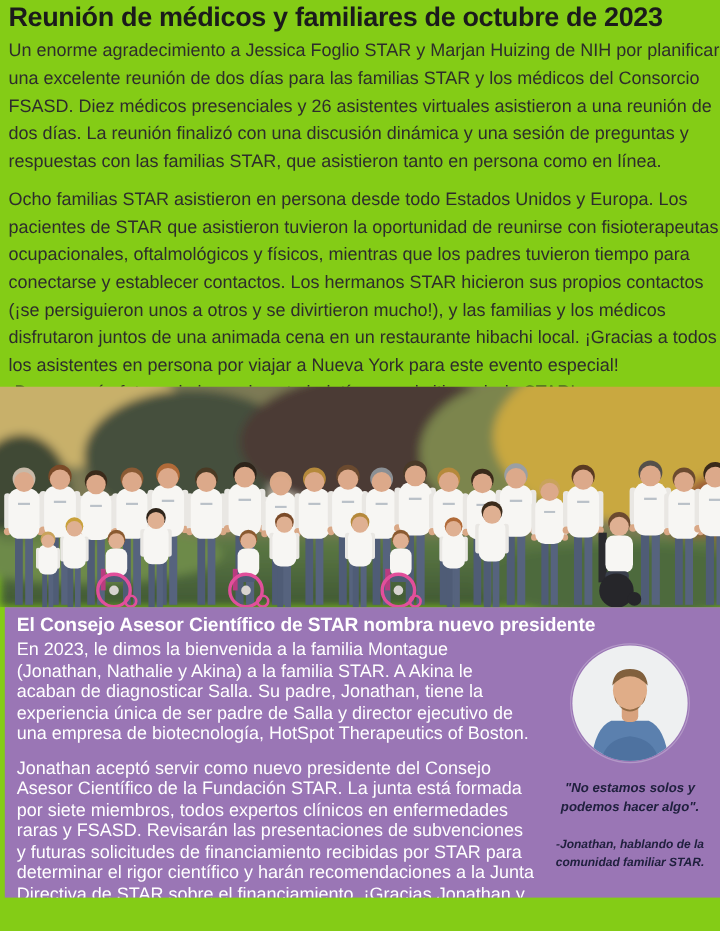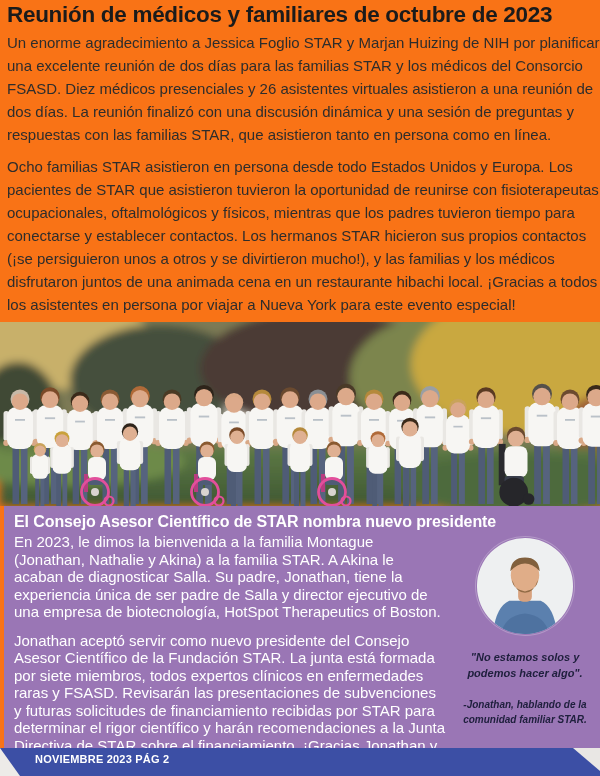--- a/index.html
+++ b/index.html
@@ -1,17 +1,17 @@
 <!DOCTYPE html>
 <html><head>
 <meta charset="utf-8">
 <style>
   html,body{margin:0;padding:0;background:#d8d6d4;}
   .page{
-    position:relative;width:600px;height:776px;background:#f97316;
+    position:relative;width:600px;height:776px;background:#84cc16;
     overflow:hidden;font-family:"Liberation Sans","DejaVu Sans",sans-serif;
     margin:0 auto;
   }
   
   .article{position:absolute;top:0;left:0;width:612px;height:322px;overflow:hidden;padding:0 0 0 7px;box-sizing:border-box;}
   .article h1{
     margin:1px 0 3px 0;font-size:22.5px;font-weight:700;color:#1b1b1b;
     letter-spacing:-0.3px;white-space:nowrap;line-height:1.2;
   }
   .article p{
@@ -212,19 +212,14 @@
               <path d="M37 44 Q41 57 50 57 Q59 57 63 44 Q63 53 50 55.5 Q37 53 37 44 Z" fill="#8a653f" opacity="0.9"></path>
             </g>
           </svg>
         </div>
         <div class="quote">"No estamos solos y podemos hacer algo".</div>
         <div class="attribution">-Jonathan, hablando de la comunidad familiar STAR.</div>
       </div>
     </div>
   </div>
 
-  <div class="footer">
-    <div class="wedge-left"></div>
-    <div class="wedge-right"></div>
-    <span class="label">NOVIEMBRE 2023 PÁG 2</span>
-  </div>
 
 </div>
 
 </body></html>

